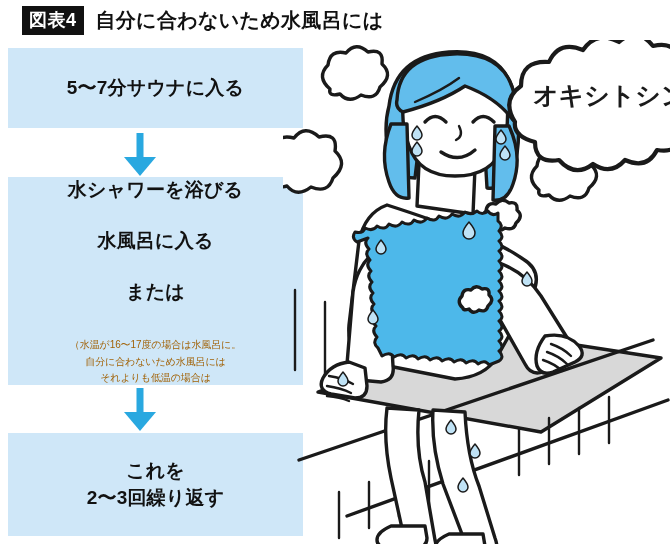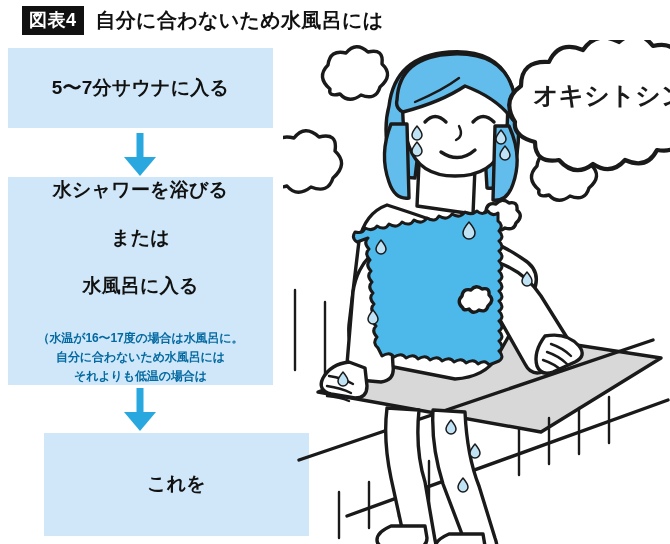--- a/index.html
+++ b/index.html
@@ -47,46 +47,46 @@
     font-weight: bold;
     color: #111111;
     letter-spacing: 0.3px;
     white-space: nowrap;
   }
 
   
   .flow-box {
     position: absolute;
     left: 8px;
-    width: 265px;
+    width: 295px;
     background: #cfe7f8;
     box-sizing: border-box;
     display: flex;
     flex-direction: column;
     align-items: center;
     justify-content: center;
     text-align: center;
   }
   #box-1 { top: 48px;  height: 80px; }
   #box-2 { top: 177px; height: 208px; justify-content: space-between; }
-  #box-3 { top: 433px; height: 103px; margin-left: 36px; }
+  #box-3 { top: 433px; height: 103px; }
 
   .box-main-line {
     font-size: 19px;
     font-weight: bold;
     line-height: 1.42;
     color: #111111;
     letter-spacing: 0.2px;
     white-space: nowrap;
   }
   .box-note {
-    font-size: 12px;
-    font-weight: bold;
+    font-size: 10px;
+    font-weight: normal;
     line-height: 1.42;
-    color: #0369a1;
+    color: #a16207;
     letter-spacing: -0.1px;
     white-space: nowrap;
     margin-top: 2px;
   }
   #box-2 .box-note-wrap { margin-top: 7px; }
 
   
   .flow-arrow {
     position: absolute;
     left: 117px;
@@ -124,40 +124,41 @@
     <svg viewBox="0 0 46 44" width="46" height="44" aria-hidden="true">
       <g fill="#29a8e0">
         <rect x="19.5" y="0" width="7" height="30"></rect>
         <path d="M23 43 L7 24 L39 24 Z"></path>
       </g>
     </svg>
   </div>
 
   <div class="flow-box" id="box-2">
     <div class="box-main-line">水シャワーを浴びる</div>
+    <div class="box-main-line">水風呂に入る</div>
     <div class="box-main-line">または</div>
-    <div class="box-main-line">水風呂に入る</div>
     <div class="box-note-wrap">
       <div class="box-note">（水温が16〜17度の場合は水風呂に。</div>
       <div class="box-note">自分に合わないため水風呂には</div>
       <div class="box-note">それよりも低温の場合は</div>
     </div>
   </div>
 
   <div class="flow-arrow" id="arrow-2">
     <svg viewBox="0 0 46 44" width="46" height="44" aria-hidden="true">
       <g fill="#29a8e0">
         <rect x="19.5" y="0" width="7" height="30"></rect>
         <path d="M23 43 L7 24 L39 24 Z"></path>
       </g>
     </svg>
   </div>
 
   <div class="flow-box" id="box-3">
     <div class="box-main-line">これを</div>
+    <div class="box-main-line">2〜3回繰り返す</div>
   </div>
 
   <div id="illustration">
     <svg viewBox="0 0 387 504" width="387" height="504" aria-hidden="true">
       <defs>
         <style type="text/css">
           .ol   { fill: none; stroke: #1a1a1a; stroke-width: 3.4; stroke-linecap: round; stroke-linejoin: round; }
           .olth { fill: none; stroke: #1a1a1a; stroke-width: 2.4; stroke-linecap: round; stroke-linejoin: round; }
           .skin { fill: #ffffff; stroke: #1a1a1a; stroke-width: 3.4; stroke-linejoin: round; }
           .hair { fill: #62bdec; stroke: #1a1a1a; stroke-width: 3.4; stroke-linejoin: round; }

